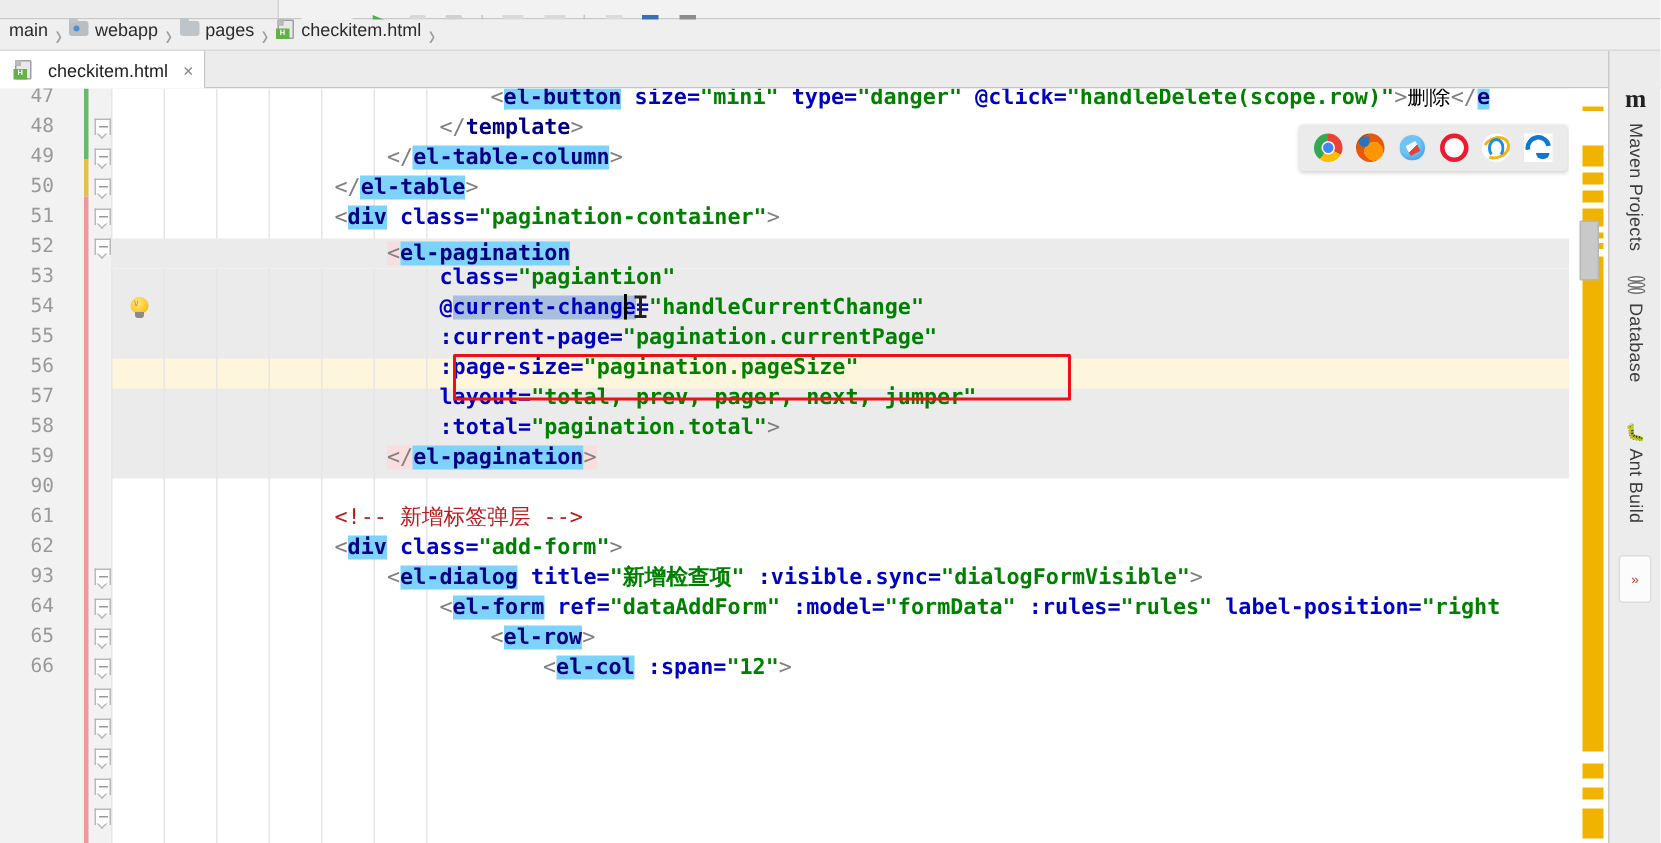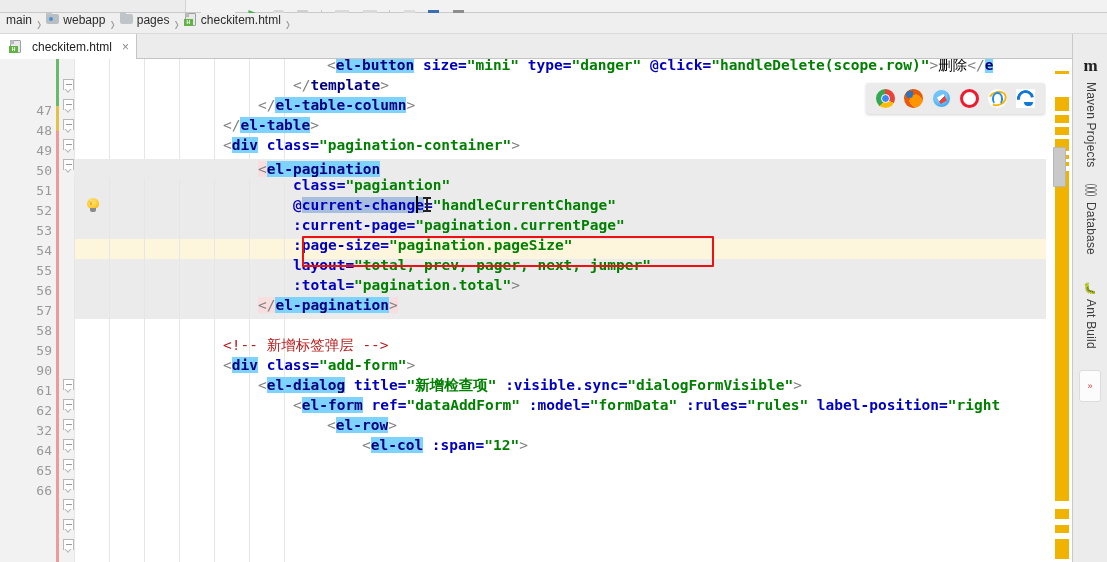--- a/index.html
+++ b/index.html
@@ -64,24 +64,23 @@
   .gutter {
     position: absolute; left: 0; top: 0; width: 74px; height: 503px;
     background: #f2f2f2;
   }
   .gutter-numcol { position:absolute; left:0; top:0; width: 56px; height: 503px; }
   .vcs-strip { position: absolute; left: 56px; top: 0; width: 3px; height: 503px; }
   .vcs-seg { position: absolute; left: 0; width: 3px; }
   .foldcol { position: absolute; left: 62px; top: 0; width: 12px; height: 503px; }
 
   .lineno {
-    position: absolute; right: 4px; font-size: 13px; color: #999999;
+    position: absolute; right: 20px; font-size: 13px; color: #999999;
     font-family: "DejaVu Sans Mono", monospace; line-height: 20px; height: 20px;
     text-align: right;
-    margin-top: 46px;
   }
   .fold {
     position: absolute; left: 1px; width: 11px; height: 13px;
     border: 1px solid #b6b6b6; background: #fcfcfc;
   }
   .fold-house { position: absolute; left: 1px; width: 11px; height: 15px; }
   .fold-house .bx { position:absolute; left:0; top:0; width:11px; height:11px; border:1px solid #b8b8b8; background:#fdfdfd; border-bottom:none;}
   .fold-house .tip { position:absolute; left:0; top:10px; width:11px; height:5px; overflow:hidden;}
   .fold-house .tip:before { content:""; position:absolute; left:1px; top:-6px; width:7px; height:7px; border-right:1px solid #b8b8b8; border-bottom:1px solid #b8b8b8; background:#fdfdfd; transform: rotate(45deg); }
   .fold-minus { position: absolute; left: 2.5px; top: 5px; width: 6px; height: 1px; background: #9a9a9a; }
@@ -244,21 +243,21 @@
         <div class="lineno" style="top:116px;">53</div>
         <div class="lineno" style="top:136px;">54</div>
         <div class="lineno" style="top:156px;">55</div>
         <div class="lineno" style="top:176px;">56</div>
         <div class="lineno" style="top:196px;">57</div>
         <div class="lineno" style="top:216px;">58</div>
         <div class="lineno" style="top:236px;">59</div>
         <div class="lineno" style="top:256px;">90</div>
         <div class="lineno" style="top:276px;">61</div>
         <div class="lineno" style="top:296px;">62</div>
-        <div class="lineno" style="top:316px;">32</div>
+        <div class="lineno" style="top:316px;">93</div>
         <div class="lineno" style="top:336px;">64</div>
         <div class="lineno" style="top:356px;">65</div>
         <div class="lineno" style="top:376px;">66</div>
       </div>
 
       <div class="vcs-strip">
         <div class="vcs-seg" style="top:0;height:47px;background:#69b86b;"></div>
         <div class="vcs-seg" style="top:47px;height:25px;background:#e3c04a;"></div>
         <div class="vcs-seg" style="top:72px;height:431px;background:#ef9a9a;"></div>
       </div>

